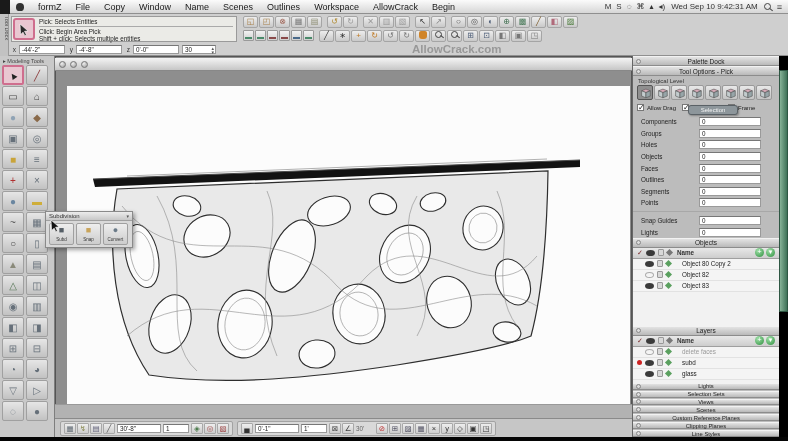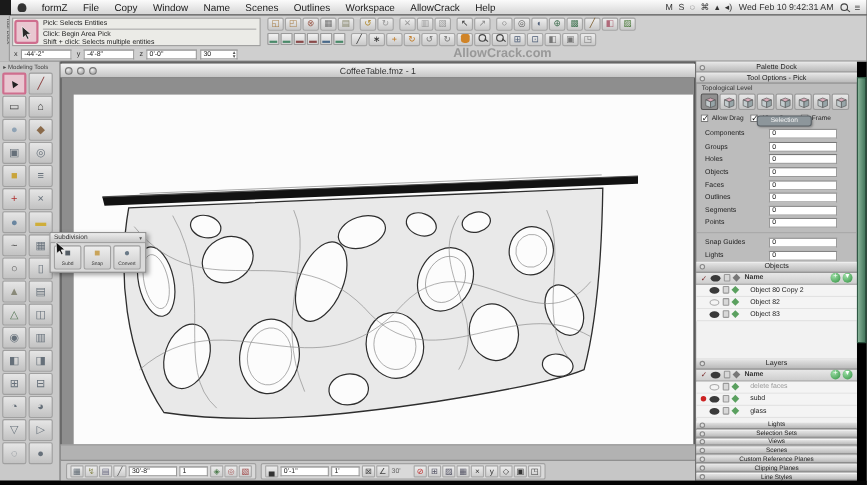--- a/index.html
+++ b/index.html
@@ -116,32 +116,32 @@
   <span id="menu-items" style="display:flex">
       <span class="menu-item app">formZ</span>
       <span class="menu-item">File</span>
       <span class="menu-item">Copy</span>
       <span class="menu-item">Window</span>
       <span class="menu-item">Name</span>
       <span class="menu-item">Scenes</span>
       <span class="menu-item">Outlines</span>
       <span class="menu-item">Workspace</span>
       <span class="menu-item">AllowCrack</span>
-      <span class="menu-item">Help</span>
+      <span class="menu-item">Begin</span>
     </span>
   <span id="menu-status">
     <span id="status-icons" style="display:flex;gap:5px">
         <span>M</span>
         <span>S</span>
         <span>◌</span>
         <span>⌘</span>
         <span>▴</span>
         <span>◂)</span>
       </span>
-    <span id="clock">Wed Feb 10 9:42:31 AM</span>
+    <span id="clock">Wed Sep 10 9:42:31 AM</span>
     <span class="mag"></span>
     <span style="font-size:9px;color:#444">≡</span>
   </span>
 </div>
 
 <div id="toolband" class="abs"></div>
 
 <div id="tooldock-strip" class="abs">
   <span>Tool Dock</span>
 </div>
@@ -339,21 +339,20 @@
         <span style="color: rgb(102, 112, 122);">●</span>
       </div>
     </div>
 </div>
 
 <div id="docwin" class="abs"></div>
 <div id="titlebar" class="abs">
   <span class="tl"></span>
   <span class="tl"></span>
   <span class="tl"></span>
-  <span id="doctitle">CoffeeTable.fmz - 1</span>
 </div>
 
 <div id="canvas" class="abs">
   <svg width="563" height="318" viewBox="0 0 563 318">
     <g id="legs" stroke="#2e2e2e" stroke-width="1.2" fill="#e9e9e9">
       <path d="M50,103 C40,160 46,236 82,289 C160,301 250,291 330,279 C400,268 445,258 464,250 C476,205 480,150 481,85 Z"></path>
     </g>
     <g fill="#fcfcfc" stroke="#2e2e2e" stroke-width="1.1">
       <ellipse cx="75" cy="170" rx="16" ry="32" transform="rotate(-12 75 170)"></ellipse>
       <ellipse cx="103" cy="238" rx="20" ry="30" transform="rotate(18 103 238)"></ellipse>

